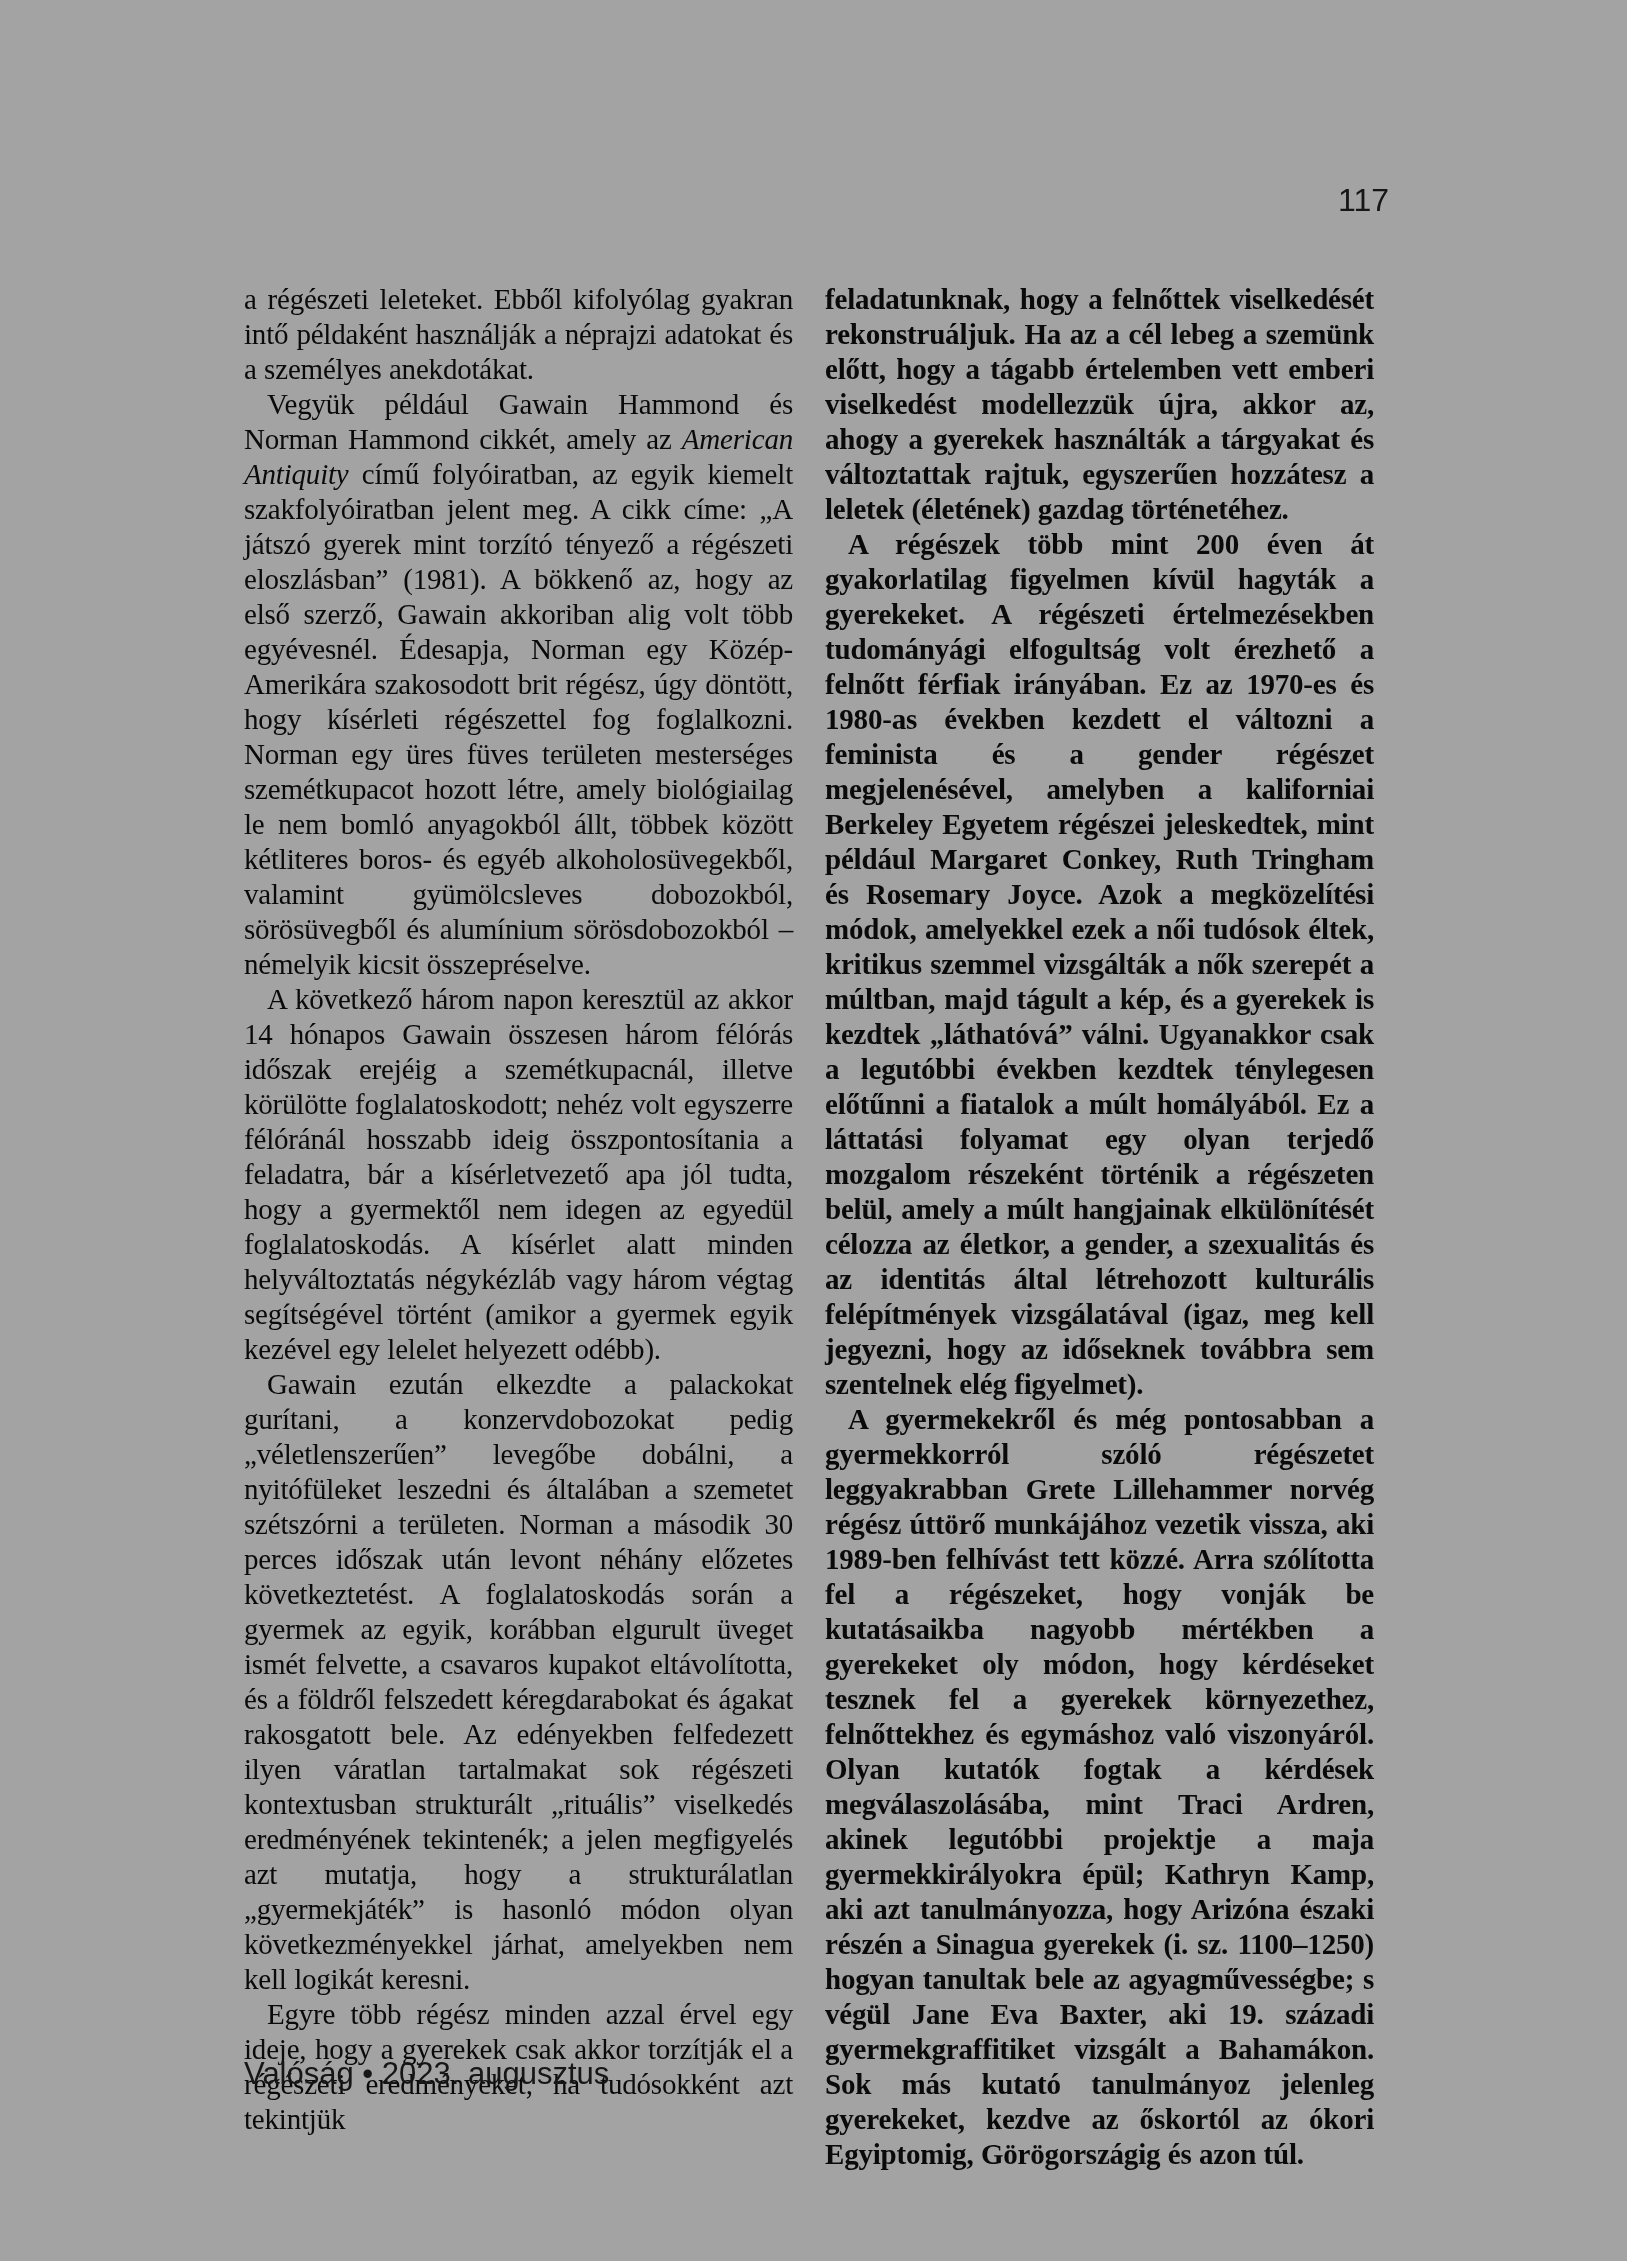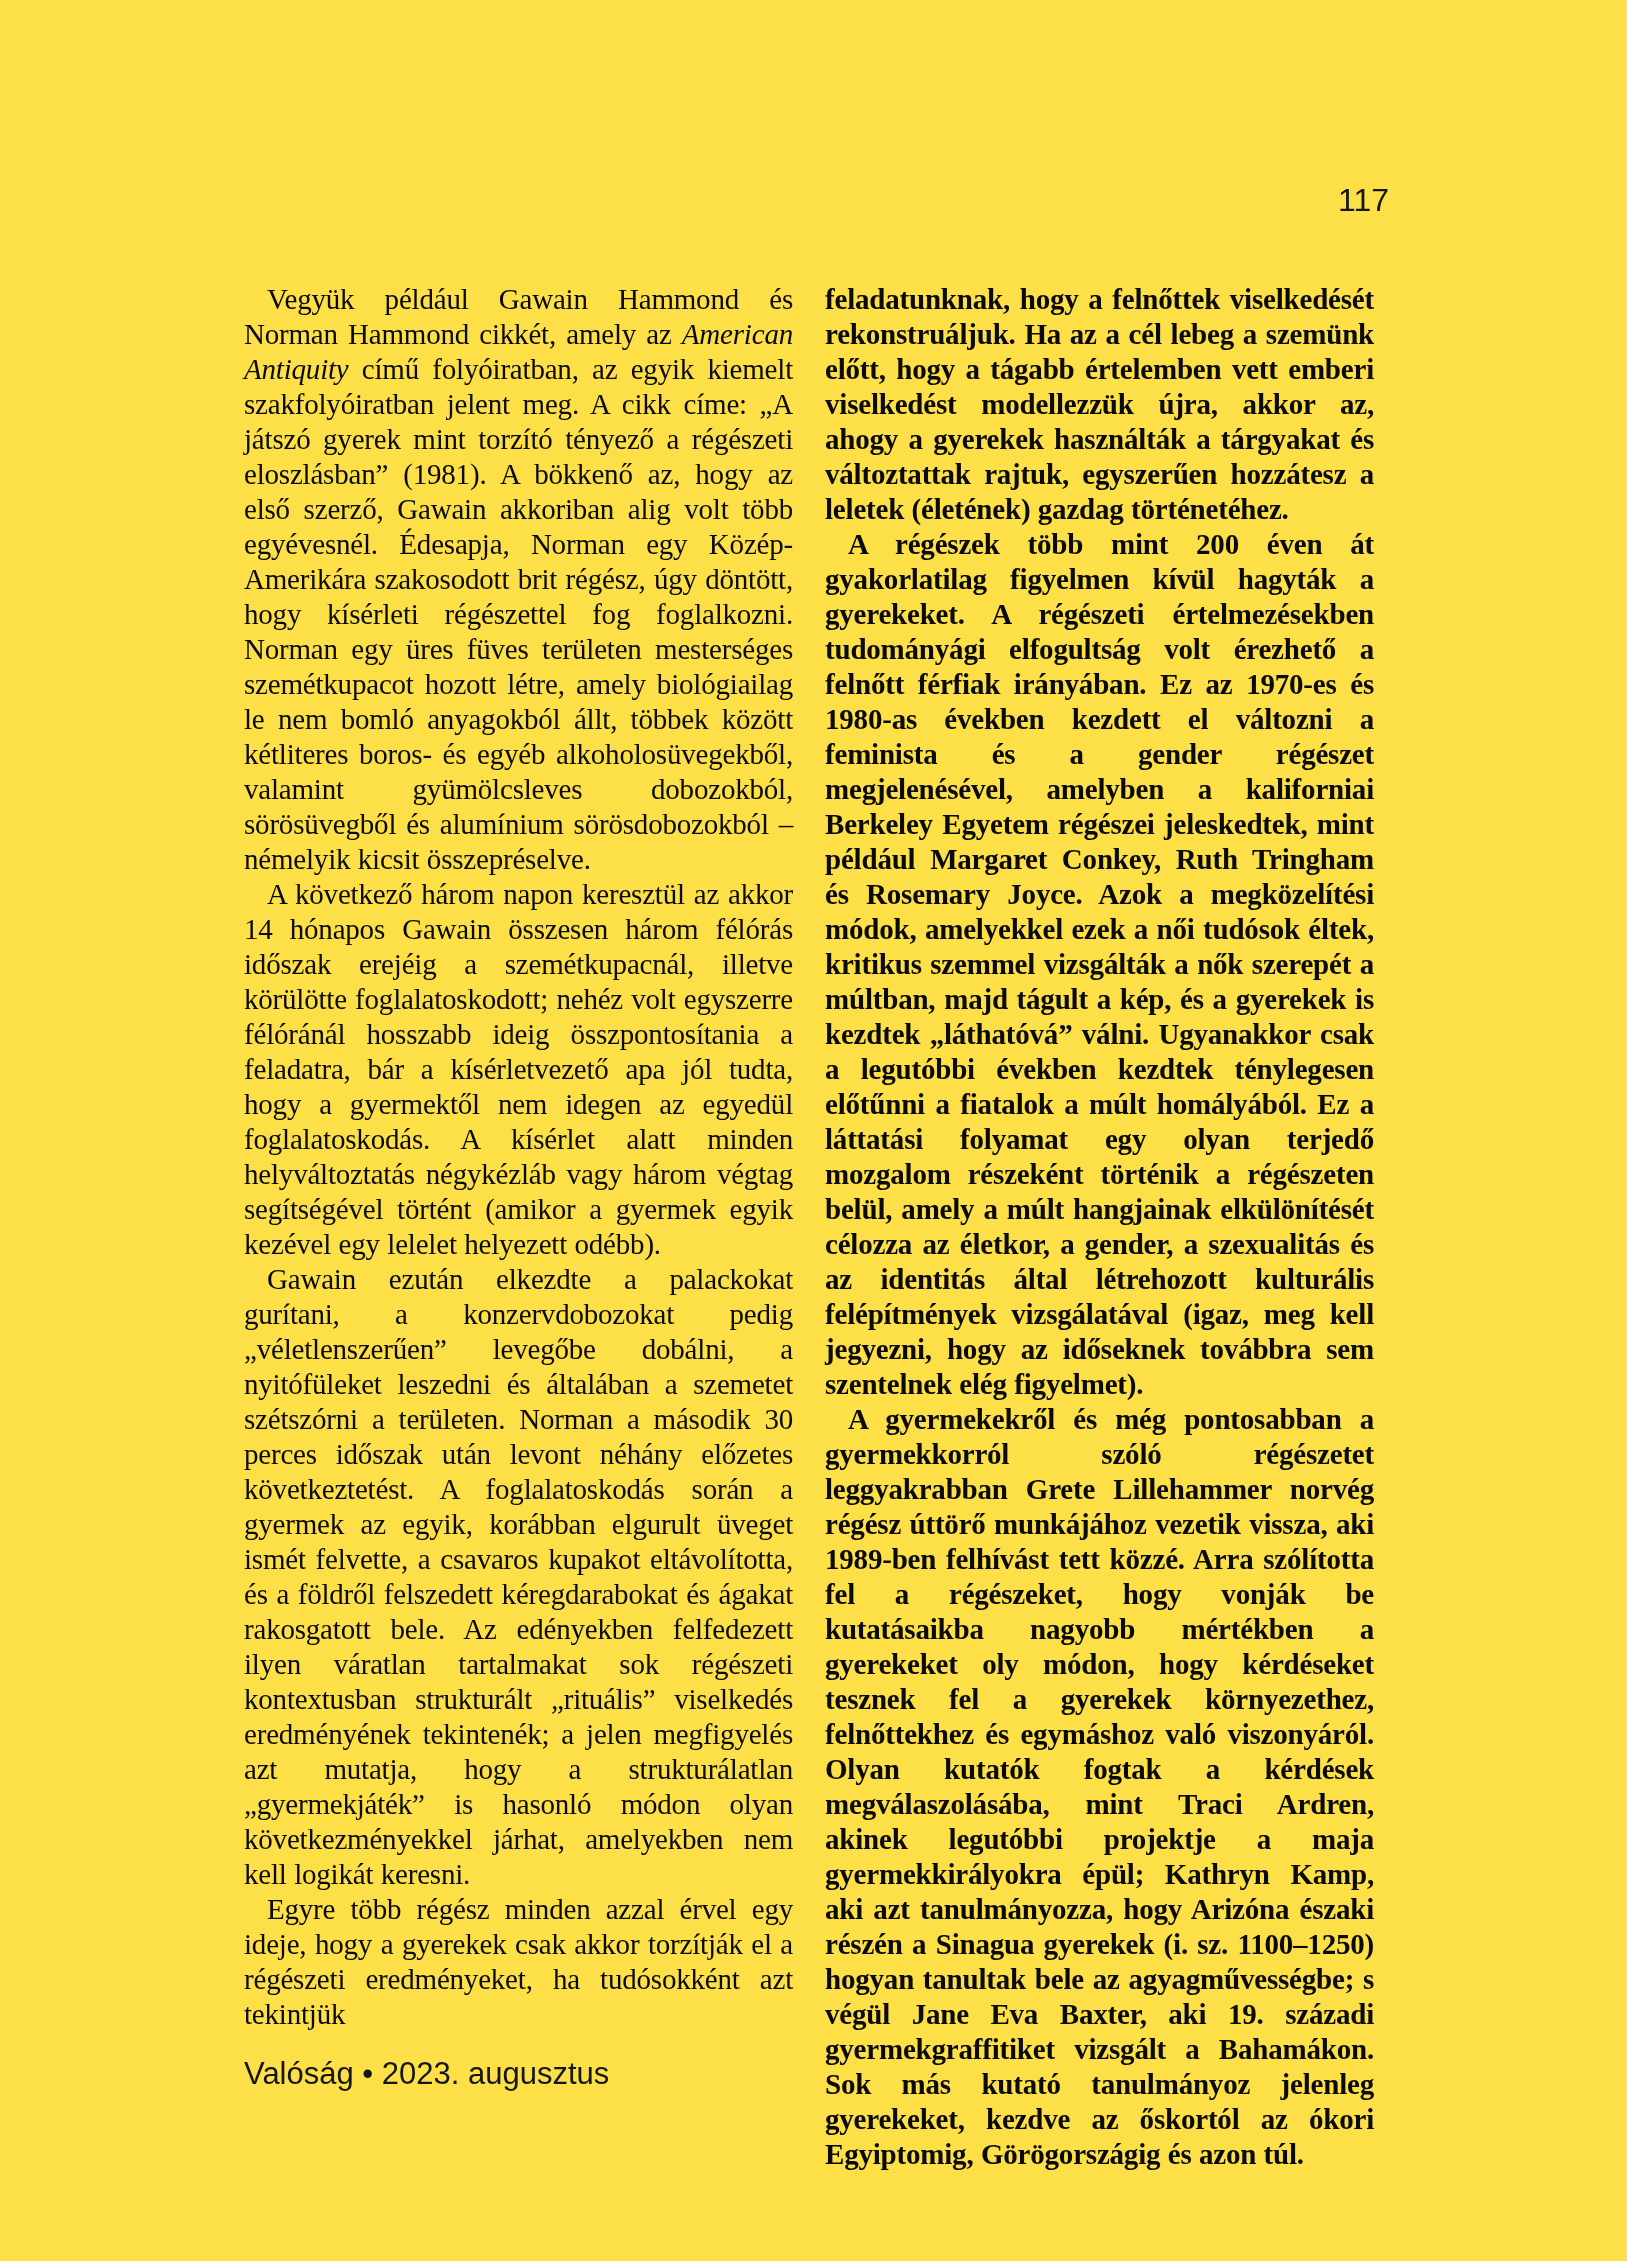--- a/index.html
+++ b/index.html
@@ -4,21 +4,21 @@
 <style>
   html, body {
     margin: 0;
     padding: 0;
     background: #ffffff;
   }
   .page {
     position: relative;
     width: 1628px;
     height: 2261px;
-    background: #fde047;
+    background: #a3a3a3;
     overflow: hidden;
     font-family: "Liberation Serif", "DejaVu Serif", serif;
     color: #0a0a0a;
   }
   .page-number {
     position: absolute;
     top: 184px;
     right: 239px;
     font-family: "Liberation Sans", "DejaVu Sans", sans-serif;
     font-size: 32px;
@@ -53,20 +53,21 @@
     text-align: right;
   }
 </style>
 </head>
 <body>
 
 <div class="page">
   <div class="page-number">117</div>
 
   <div class="column column-left">
+      <p class=""><span>a régészeti leleteket. Ebből kifolyólag gyakran intő példaként használják a néprajzi adatokat és a személyes anekdotákat.</span></p>
       <p class="indent"><span>Vegyük például Gawain Hammond és Norman Hammond cikkét, amely az </span><span class="italic">American Antiquity</span><span> című folyóiratban, az egyik kiemelt szakfolyóiratban jelent meg. A cikk címe: „A játszó gyerek mint torzító tényező a régészeti eloszlásban” (1981). A bökkenő az, hogy az első szerző, Gawain akkoriban alig volt több egyévesnél. Édesapja, Norman egy Közép-Amerikára szakosodott brit régész, úgy döntött, hogy kísérleti régészettel fog foglalkozni. Norman egy üres füves területen mesterséges szemétkupacot hozott létre, amely biológiailag le nem bomló anyagokból állt, többek között kétliteres boros- és egyéb alkoholosüvegekből, valamint gyümölcsleves dobozokból, sörösüvegből és alumínium sörösdobozokból – némelyik kicsit összepréselve.</span></p>
       <p class="indent"><span>A következő három napon keresztül az akkor 14 hónapos Gawain összesen három félórás időszak erejéig a szemétkupacnál, illetve körülötte foglalatoskodott; nehéz volt egyszerre félóránál hosszabb ideig összpontosítania a feladatra, bár a kísérletvezető apa jól tudta, hogy a gyermektől nem idegen az egyedül foglalatoskodás. A kísérlet alatt minden helyváltoztatás négykézláb vagy három végtag segítségével történt (amikor a gyermek egyik kezével egy lelelet helyezett odébb).</span></p>
       <p class="indent"><span>Gawain ezután elkezdte a palackokat gurítani, a konzervdobozokat pedig „véletlenszerűen” levegőbe dobálni, a nyitófüleket leszedni és általában a szemetet szétszórni a területen. Norman a második 30 perces időszak után levont néhány előzetes következtetést. A foglalatoskodás során a gyermek az egyik, korábban elgurult üveget ismét felvette, a csavaros kupakot eltávolította, és a földről felszedett kéregdarabokat és ágakat rakosgatott bele. Az edényekben felfedezett ilyen váratlan tartalmakat sok régészeti kontextusban strukturált „rituális” viselkedés eredményének tekintenék; a jelen megfigyelés azt mutatja, hogy a strukturálatlan „gyermekjáték” is hasonló módon olyan következményekkel járhat, amelyekben nem kell logikát keresni.</span></p>
       <p class="indent"><span>Egyre több régész minden azzal érvel egy ideje, hogy a gyerekek csak akkor torzítják el a régészeti eredményeket, ha tudósokként azt tekintjük</span></p>
     </div>
 
   <div class="column column-right">
       <p class=""><span>feladatunknak, hogy a felnőttek viselkedését rekonstruáljuk. Ha az a cél lebeg a szemünk előtt, hogy a tágabb értelemben vett emberi viselkedést modellezzük újra, akkor az, ahogy a gyerekek használták a tárgyakat és változtattak rajtuk, egyszerűen hozzátesz a leletek (életének) gazdag történetéhez.</span></p>
       <p class="indent"><span>A régészek több mint 200 éven át gyakorlatilag figyelmen kívül hagyták a gyerekeket. A régészeti értelmezésekben tudományági elfogultság volt érezhető a felnőtt férfiak irányában. Ez az 1970-es és 1980-as években kezdett el változni a feminista és a gender régészet megjelenésével, amelyben a kaliforniai Berkeley Egyetem régészei jeleskedtek, mint például Margaret Conkey, Ruth Tringham és Rosemary Joyce. Azok a megközelítési módok, amelyekkel ezek a női tudósok éltek, kritikus szemmel vizsgálták a nők szerepét a múltban, majd tágult a kép, és a gyerekek is kezdtek „láthatóvá” válni. Ugyanakkor csak a legutóbbi években kezdtek ténylegesen előtűnni a fiatalok a múlt homályából. Ez a láttatási folyamat egy olyan terjedő mozgalom részeként történik a régészeten belül, amely a múlt hangjainak elkülönítését célozza az életkor, a gender, a szexualitás és az identitás által létrehozott kulturális felépítmények vizsgálatával (igaz, meg kell jegyezni, hogy az időseknek továbbra sem szentelnek elég figyelmet).</span></p>
       <p class="indent"><span>A gyermekekről és még pontosabban a gyermekkorról szóló régészetet leggyakrabban Grete Lillehammer norvég régész úttörő munkájához vezetik vissza, aki 1989-ben felhívást tett közzé. Arra szólította fel a régészeket, hogy vonják be kutatásaikba nagyobb mértékben a gyerekeket oly módon, hogy kérdéseket tesznek fel a gyerekek környezethez, felnőttekhez és egymáshoz való viszonyáról. Olyan kutatók fogtak a kérdések megválaszolásába, mint Traci Ardren, akinek legutóbbi projektje a maja gyermekkirályokra épül; Kathryn Kamp, aki azt tanulmányozza, hogy Arizóna északi részén a Sinagua gyerekek (i. sz. 1100–1250) hogyan tanultak bele az agyagművességbe; s végül Jane Eva Baxter, aki 19. századi gyermekgraffitiket vizsgált a Bahamákon. Sok más kutató tanulmányoz jelenleg gyerekeket, kezdve az őskortól az ókori Egyiptomig, Görögországig és azon túl.</span></p>

